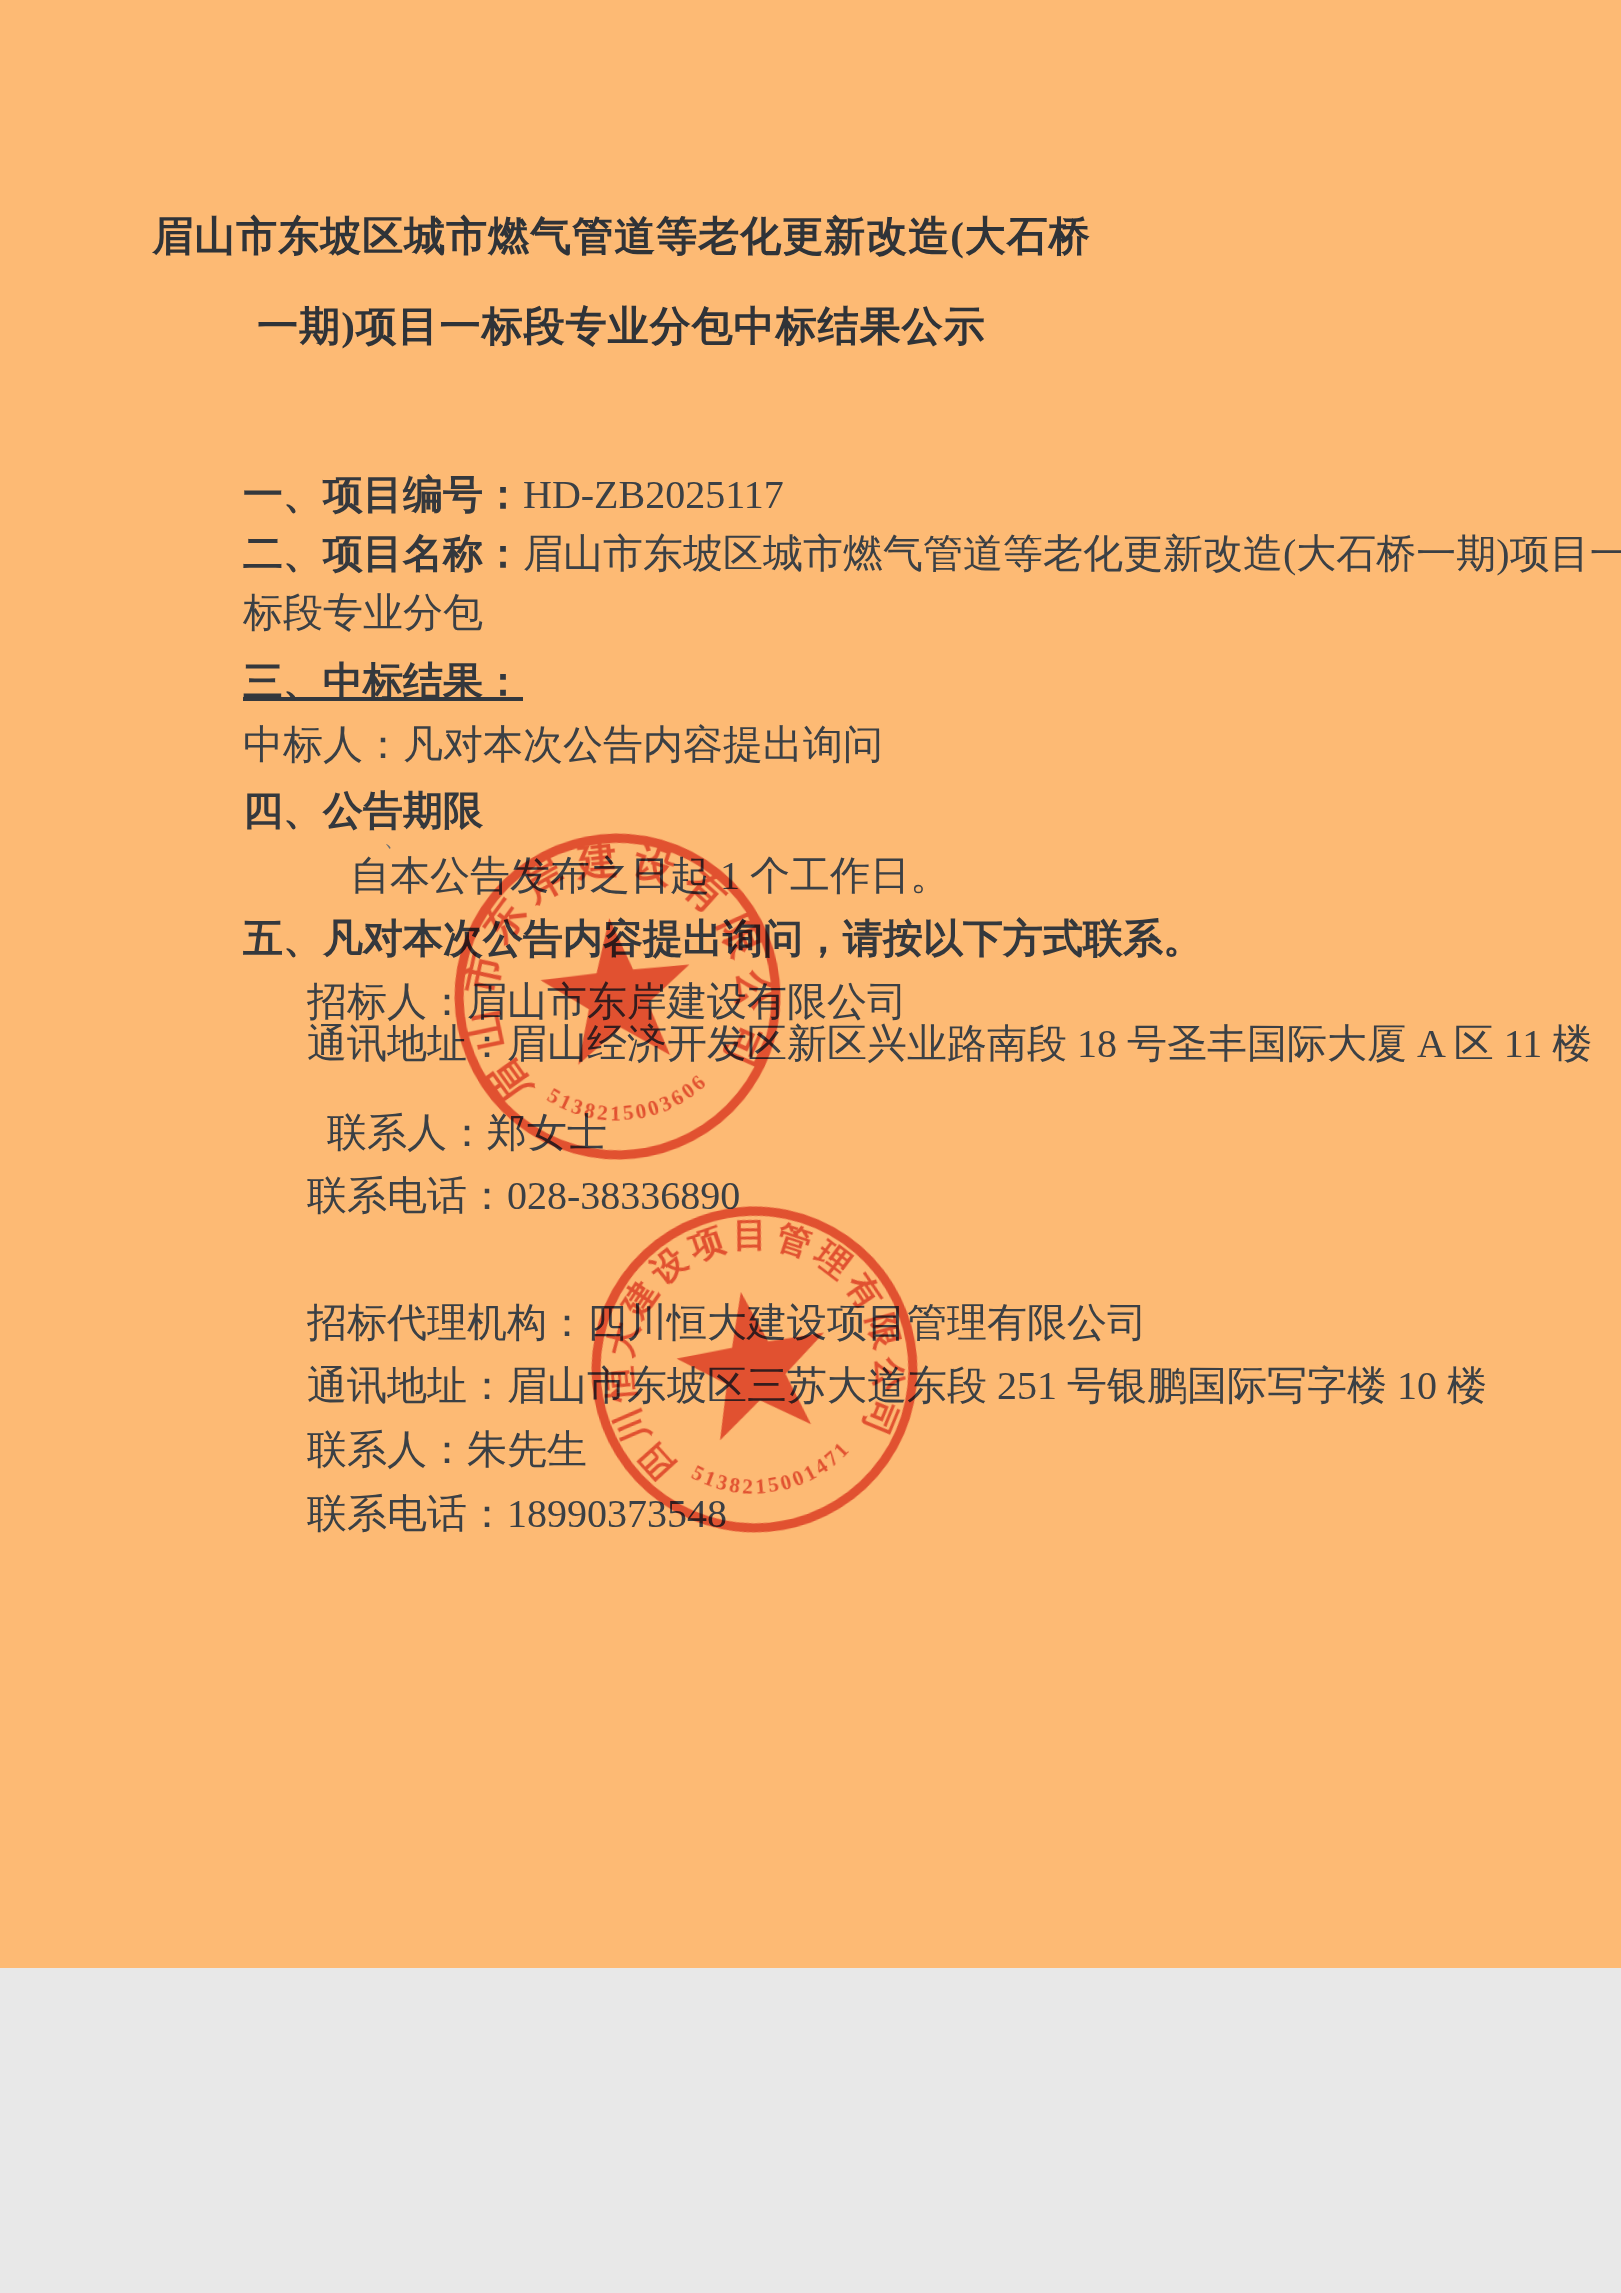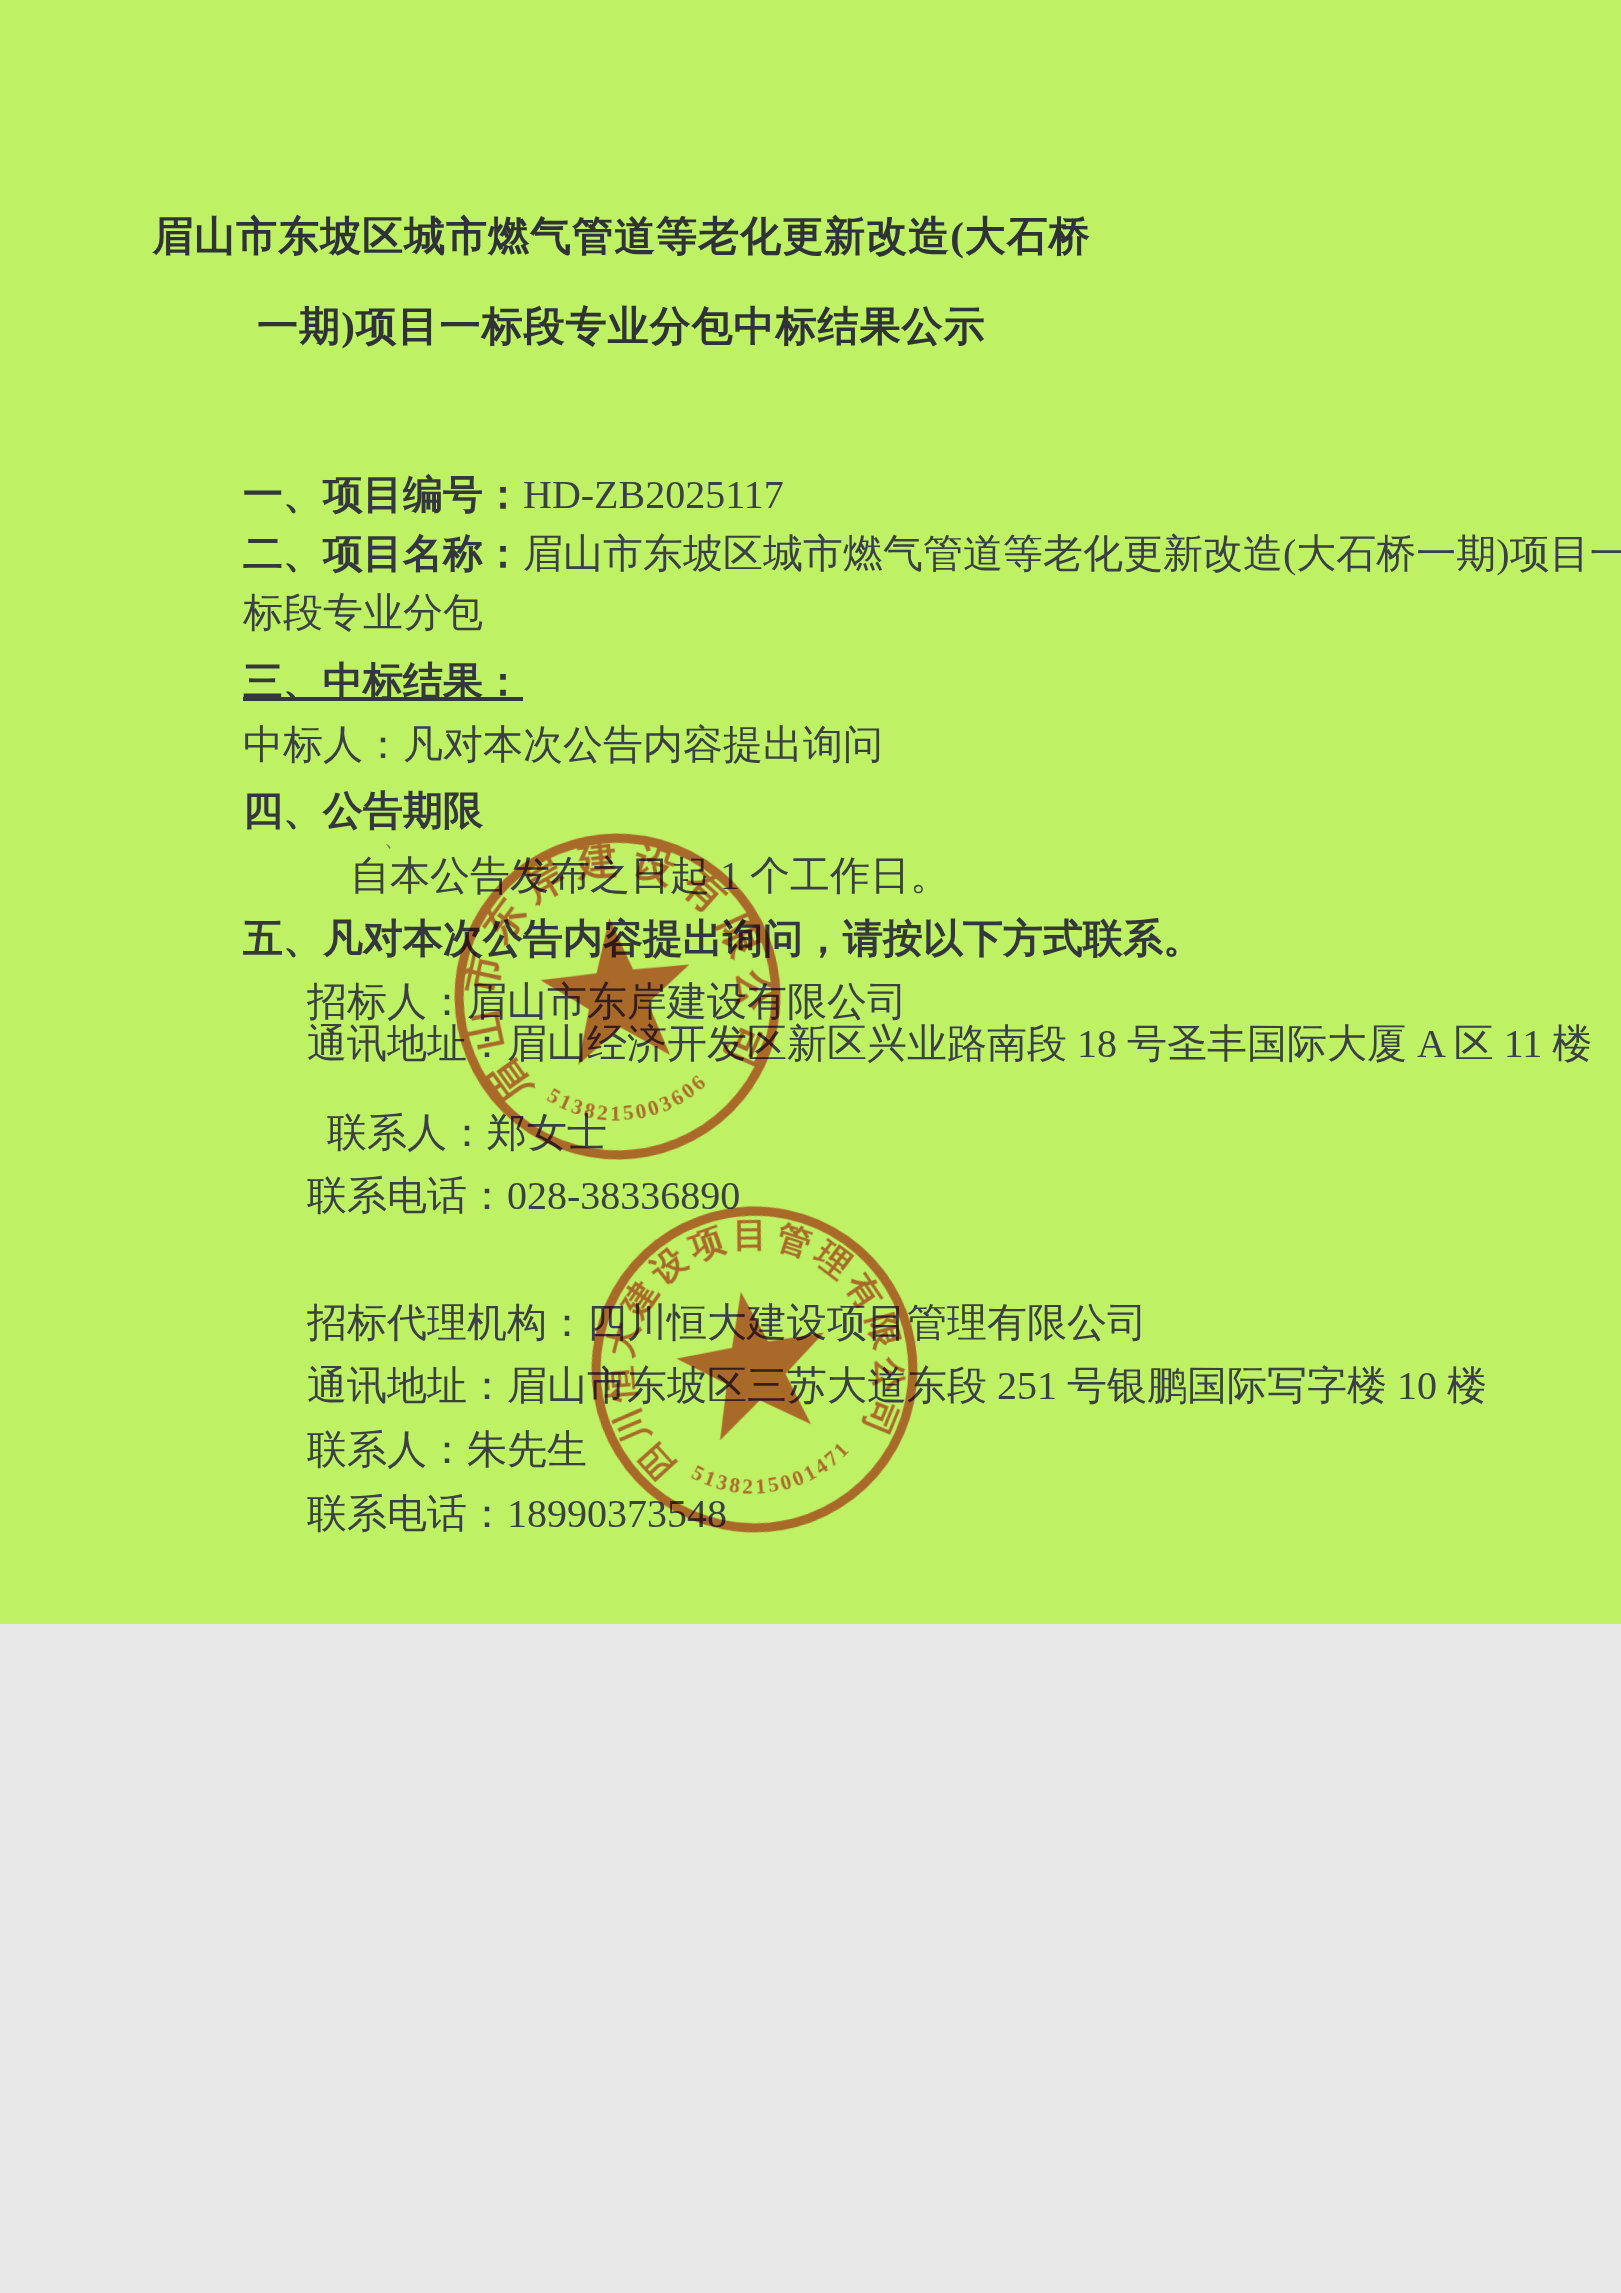--- a/index.html
+++ b/index.html
@@ -1,19 +1,19 @@
 <!DOCTYPE html>
 <html><head>
 <meta charset="utf-8">
 <style>
   html,body{margin:0;padding:0;background:#e8e8e8;}
   .page{
     position:relative;
-    width:1621px;height:1624px;
-    background:#bef264;
+    width:1621px;height:1968px;
+    background:#fdba74;
     font-family:"Liberation Serif", serif;
     color:#383d42;
     overflow:hidden;
   }
   .tline{
     position:absolute;
     left:0;width:1243px;
     text-align:center;
     font-size:41px;line-height:53px;
     font-weight:bold;

